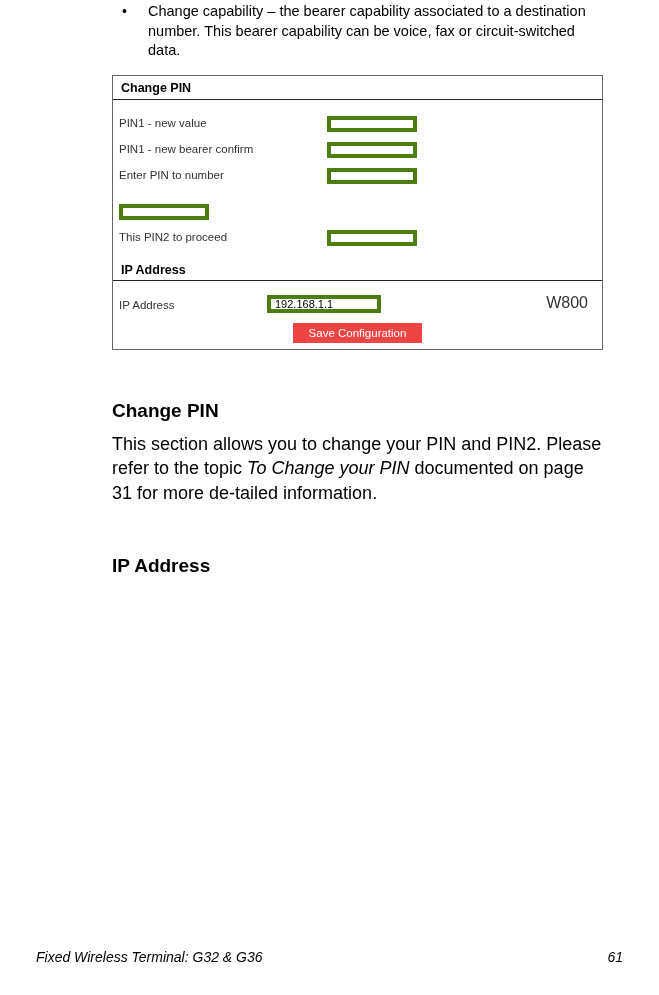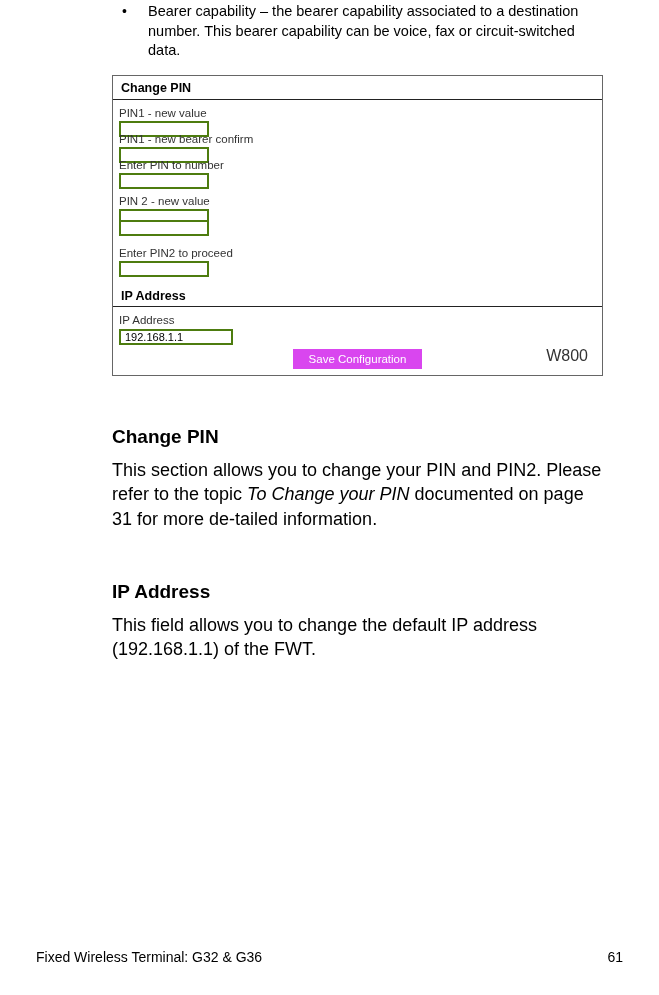--- a/index.html
+++ b/index.html
@@ -50,34 +50,33 @@
     border-bottom: 1px solid #222;
   }
   .sec-title.ip {
     margin-top: 4px;
   }
   .form-area {
     padding: 6px 8px 8px 6px;
   }
   .form-row {
     display: flex;
-    align-items: flex-start;
+    align-items: flex-end;
     height: 26px;
     font-size: 11.5px;
     color: #333;
-    flex-direction: column;
   }
   .form-label {
     width: 208px;
     flex-shrink: 0;
   }
   .form-input {
     width: 90px;
     height: 16px;
-    border: 2px solid #4d7c0f;
+    border: 4px solid #4d7c0f;
     background: #fff;
     box-sizing: border-box;
     font-size: 11px;
     padding: 0 4px;
   }
   .form-input.ip {
     width: 114px;
     height: 18px;
   }
   .spacer {
@@ -88,21 +87,21 @@
     font-size: 16px;
     color: #333;
     padding-right: 6px;
   }
   .save-row {
     display: flex;
     justify-content: center;
     padding: 2px 0 6px 0;
   }
   .save-btn {
-    background: #d946ef;
+    background: #ef4444;
     color: #fff;
     font-size: 11.5px;
     border: none;
     padding: 4px 16px;
     cursor: pointer;
   }
   h2.section {
     font-size: 19px;
     font-weight: bold;
     margin: 48px 0 8px 0;
@@ -111,34 +110,35 @@
     font-size: 18px;
   }
   .italic {
     font-style: italic;
   }
   .footer {
     position: absolute;
     bottom: 30px;
     left: 36px;
     right: 36px;
+    font-style: italic;
     font-size: 14px;
     display: flex;
     justify-content: space-between;
   }
 </style>
 </head>
 <body>
 
 <div class="page">
 
   <div class="bullet-row">
     <div class="bullet">•</div>
     <div class="bullet-text">
-      <span>Bearer capability</span><span> – the bearer capability associated to a destination number. This bearer capability can be voice, fax or circuit-switched data.</span>
+      <span>Change capability</span><span> – the bearer capability associated to a destination number. This bearer capability can be voice, fax or circuit-switched data.</span>
     </div>
   </div>
 
   <div class="fig">
     <div class="fig-inner">
       <div class="sec-title">Change PIN</div>
       <div class="form-area">
         <div class="form-row">
           <div class="form-label">PIN1 - new value</div>
           <input class="form-input" style="">
@@ -148,28 +148,24 @@
           <input class="form-input" style="">
         </div>
         <div class="form-row">
           <div class="form-label">Enter PIN to number</div>
           <input class="form-input" style="">
         </div>
 
         <div class="spacer"></div>
 
         <div class="form-row">
-          <div class="form-label">PIN 2 - new value</div>
           <input class="form-input" style="">
         </div>
         <div class="form-row">
-          <input class="form-input" style="">
-        </div>
-        <div class="form-row">
-          <div class="form-label">Enter PIN2 to proceed</div>
+          <div class="form-label">This PIN2 to proceed</div>
           <input class="form-input" style="">
         </div>
       </div>
 
       <div class="sec-title ip">IP Address</div>
       <div class="form-area">
         <div class="form-row">
           <div class="form-label" style="width:148px">IP Address</div>
           <input class="form-input ip" value="192.168.1.1" style="">
           <div class="right-label">W800</div>
@@ -181,20 +177,19 @@
       </div>
     </div>
   </div>
 
   <h2 class="section">Change PIN</h2>
   <div class="body-text">
     <span>This section allows you to change your PIN and PIN2.  Please refer to the topic </span><span class="italic">To Change your PIN</span><span> documented on page 31 for more de-tailed information.</span>
   </div>
 
   <h2 class="section">IP Address</h2>
-  <div class="body-text">This field allows you to change the default IP address (192.168.1.1) of the FWT.</div>
 
   <div class="footer">
     <span>Fixed Wireless Terminal: G32 &amp; G36</span>
     <span>61</span>
   </div>
 
 </div>
 
 </body></html>

